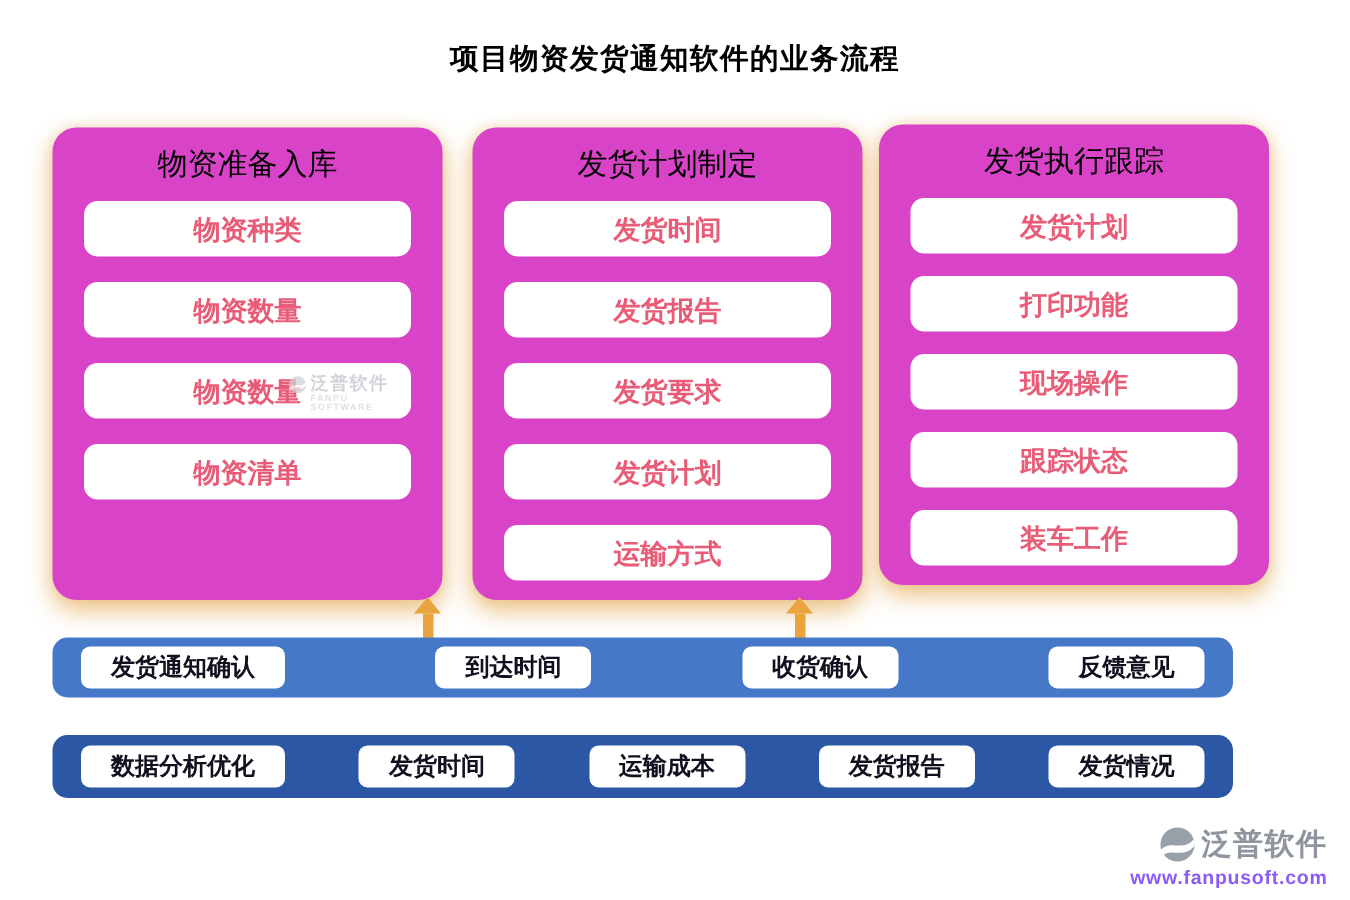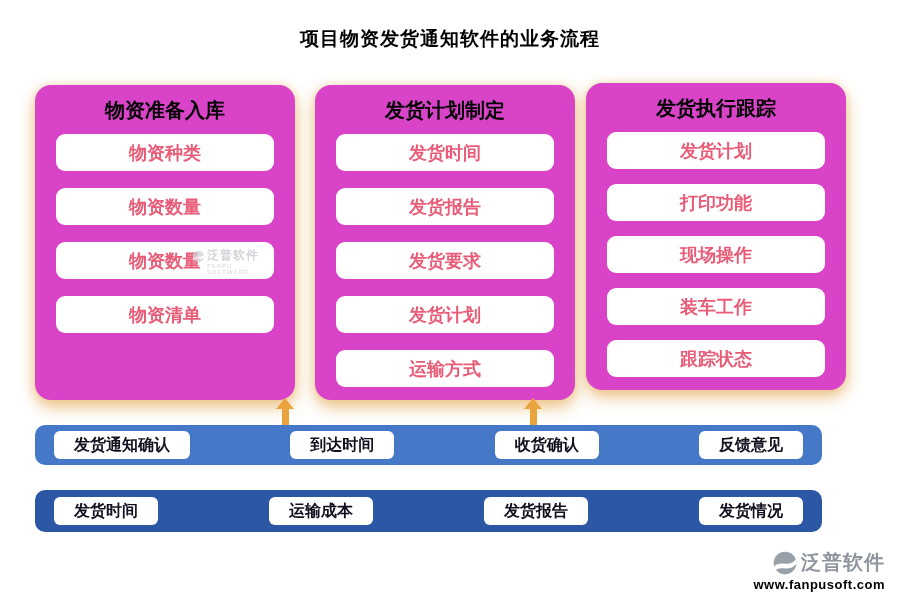--- a/index.html
+++ b/index.html
@@ -15,21 +15,21 @@
   
   .col {
     position:absolute; width:260px; background:#d843c7; border-radius:16px;
     box-shadow:0 7px 16px rgba(233,186,116,0.85), 0 0 8px rgba(233,186,116,0.4);
     padding:10px 21px 0; box-sizing:border-box;
   }
   .col1 { left:35px;  top:85px; height:315px; }
   .col2 { left:315px; top:85px; height:315px; }
   .col3 { left:586px; top:83px; height:307px; }
   .col-header {
-    text-align:center; font-size:20px; font-weight:bold; color:#000;
+    text-align:center; font-size:20px; font-weight:normal; color:#000;
     height:30px; line-height:30px; margin-bottom:9px;
   }
   .col-items { display:flex; flex-direction:column; gap:17px; }
   .col3 .col-items { gap:15px; }
   .col-item {
     position:relative; background:#ffffff; border-radius:9px; height:37px;
     display:flex; align-items:center; justify-content:center;
     font-size:18px; font-weight:bold; color:#e85c77;
   }
   
@@ -61,21 +61,21 @@
   .bar2 { top:490px; height:42px; background:#2b57a5; }
   .pill {
     background:#ffffff; border-radius:6px; height:28px;
     display:flex; align-items:center; padding:0 20px;
     font-size:16px; font-weight:bold; color:#10101e; white-space:nowrap;
   }
   
   .brand { position:absolute; left:735px; top:549px; width:150px; }
   .brand-row { display:flex; align-items:center; justify-content:flex-end; gap:3px; }
   .brand-name { font-size:20px; font-weight:bold; color:#8f959e; letter-spacing:1px; }
-  .brand-url  { text-align:right; font-size:13px; font-weight:bold; color:#000000; letter-spacing:0.5px; margin-top:1px; }
+  .brand-url  { text-align:right; font-size:13px; font-weight:bold; color:#8b5cf6; letter-spacing:0.5px; margin-top:1px; }
 </style>
 </head>
 <body>
 
 <div class="page">
 
   <h1 class="title">项目物资发货通知软件的业务流程</h1>
 
   <section class="col col1">
     <div class="col-header">物资准备入库</div>
@@ -109,42 +109,43 @@
       <div class="col-item">运输方式</div>
     </div>
   </section>
 
   <section class="col col3">
     <div class="col-header">发货执行跟踪</div>
     <div class="col-items">
       <div class="col-item">发货计划</div>
       <div class="col-item">打印功能</div>
       <div class="col-item">现场操作</div>
+      <div class="col-item">跟踪状态</div>
       <div class="col-item">装车工作</div>
-      <div class="col-item">跟踪状态</div>
     </div>
   </section>
 
   <div class="up-arrow arrow1">
     <span class="arrow-head"></span>
     <span class="arrow-stem"></span>
   </div>
   <div class="up-arrow arrow2">
     <span class="arrow-head"></span>
     <span class="arrow-stem"></span>
   </div>
 
   <div class="bar bar1">
     <div class="pill">发货通知确认</div>
     <div class="pill">到达时间</div>
     <div class="pill">收货确认</div>
     <div class="pill">反馈意见</div>
   </div>
 
   <div class="bar bar2">
+    <div class="pill">数据分析优化</div>
     <div class="pill">发货时间</div>
     <div class="pill">运输成本</div>
     <div class="pill">发货报告</div>
     <div class="pill">发货情况</div>
   </div>
 
   <div class="brand">
     <div class="brand-row">
       <svg class="brand-icon" width="26" height="26" viewBox="0 0 32 32">
         <circle cx="16" cy="16" r="14" fill="#98a0aa"></circle>

